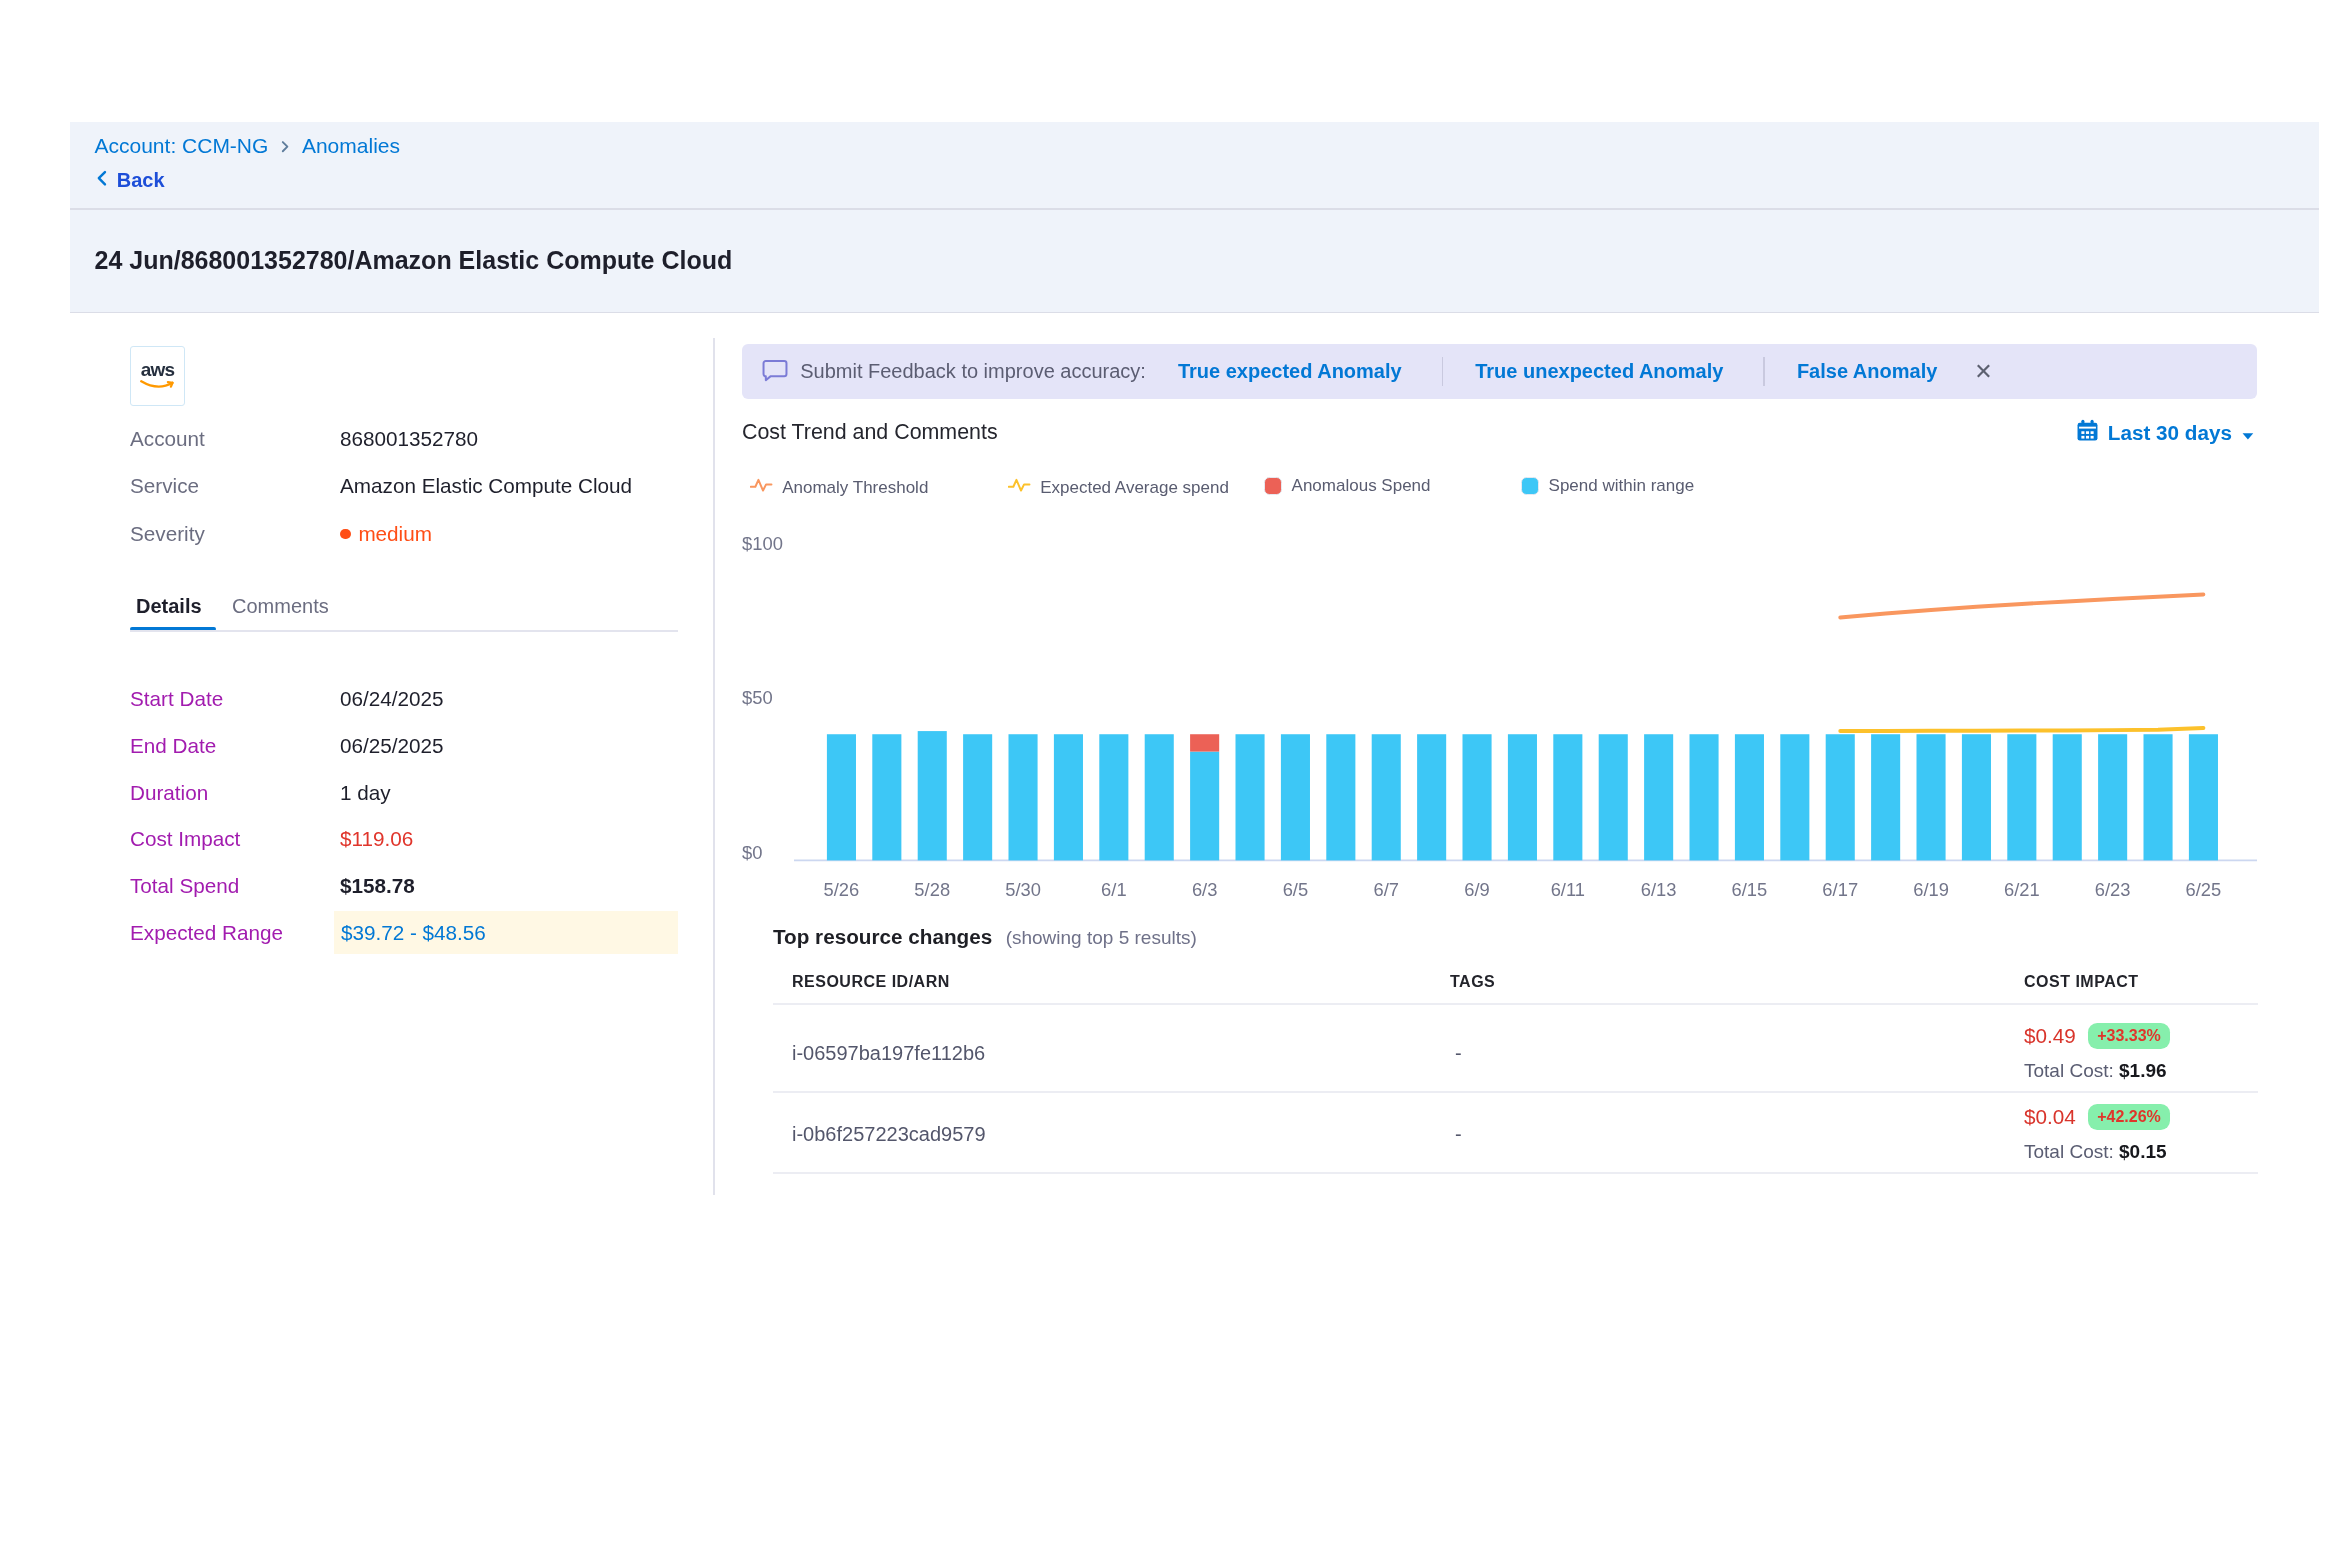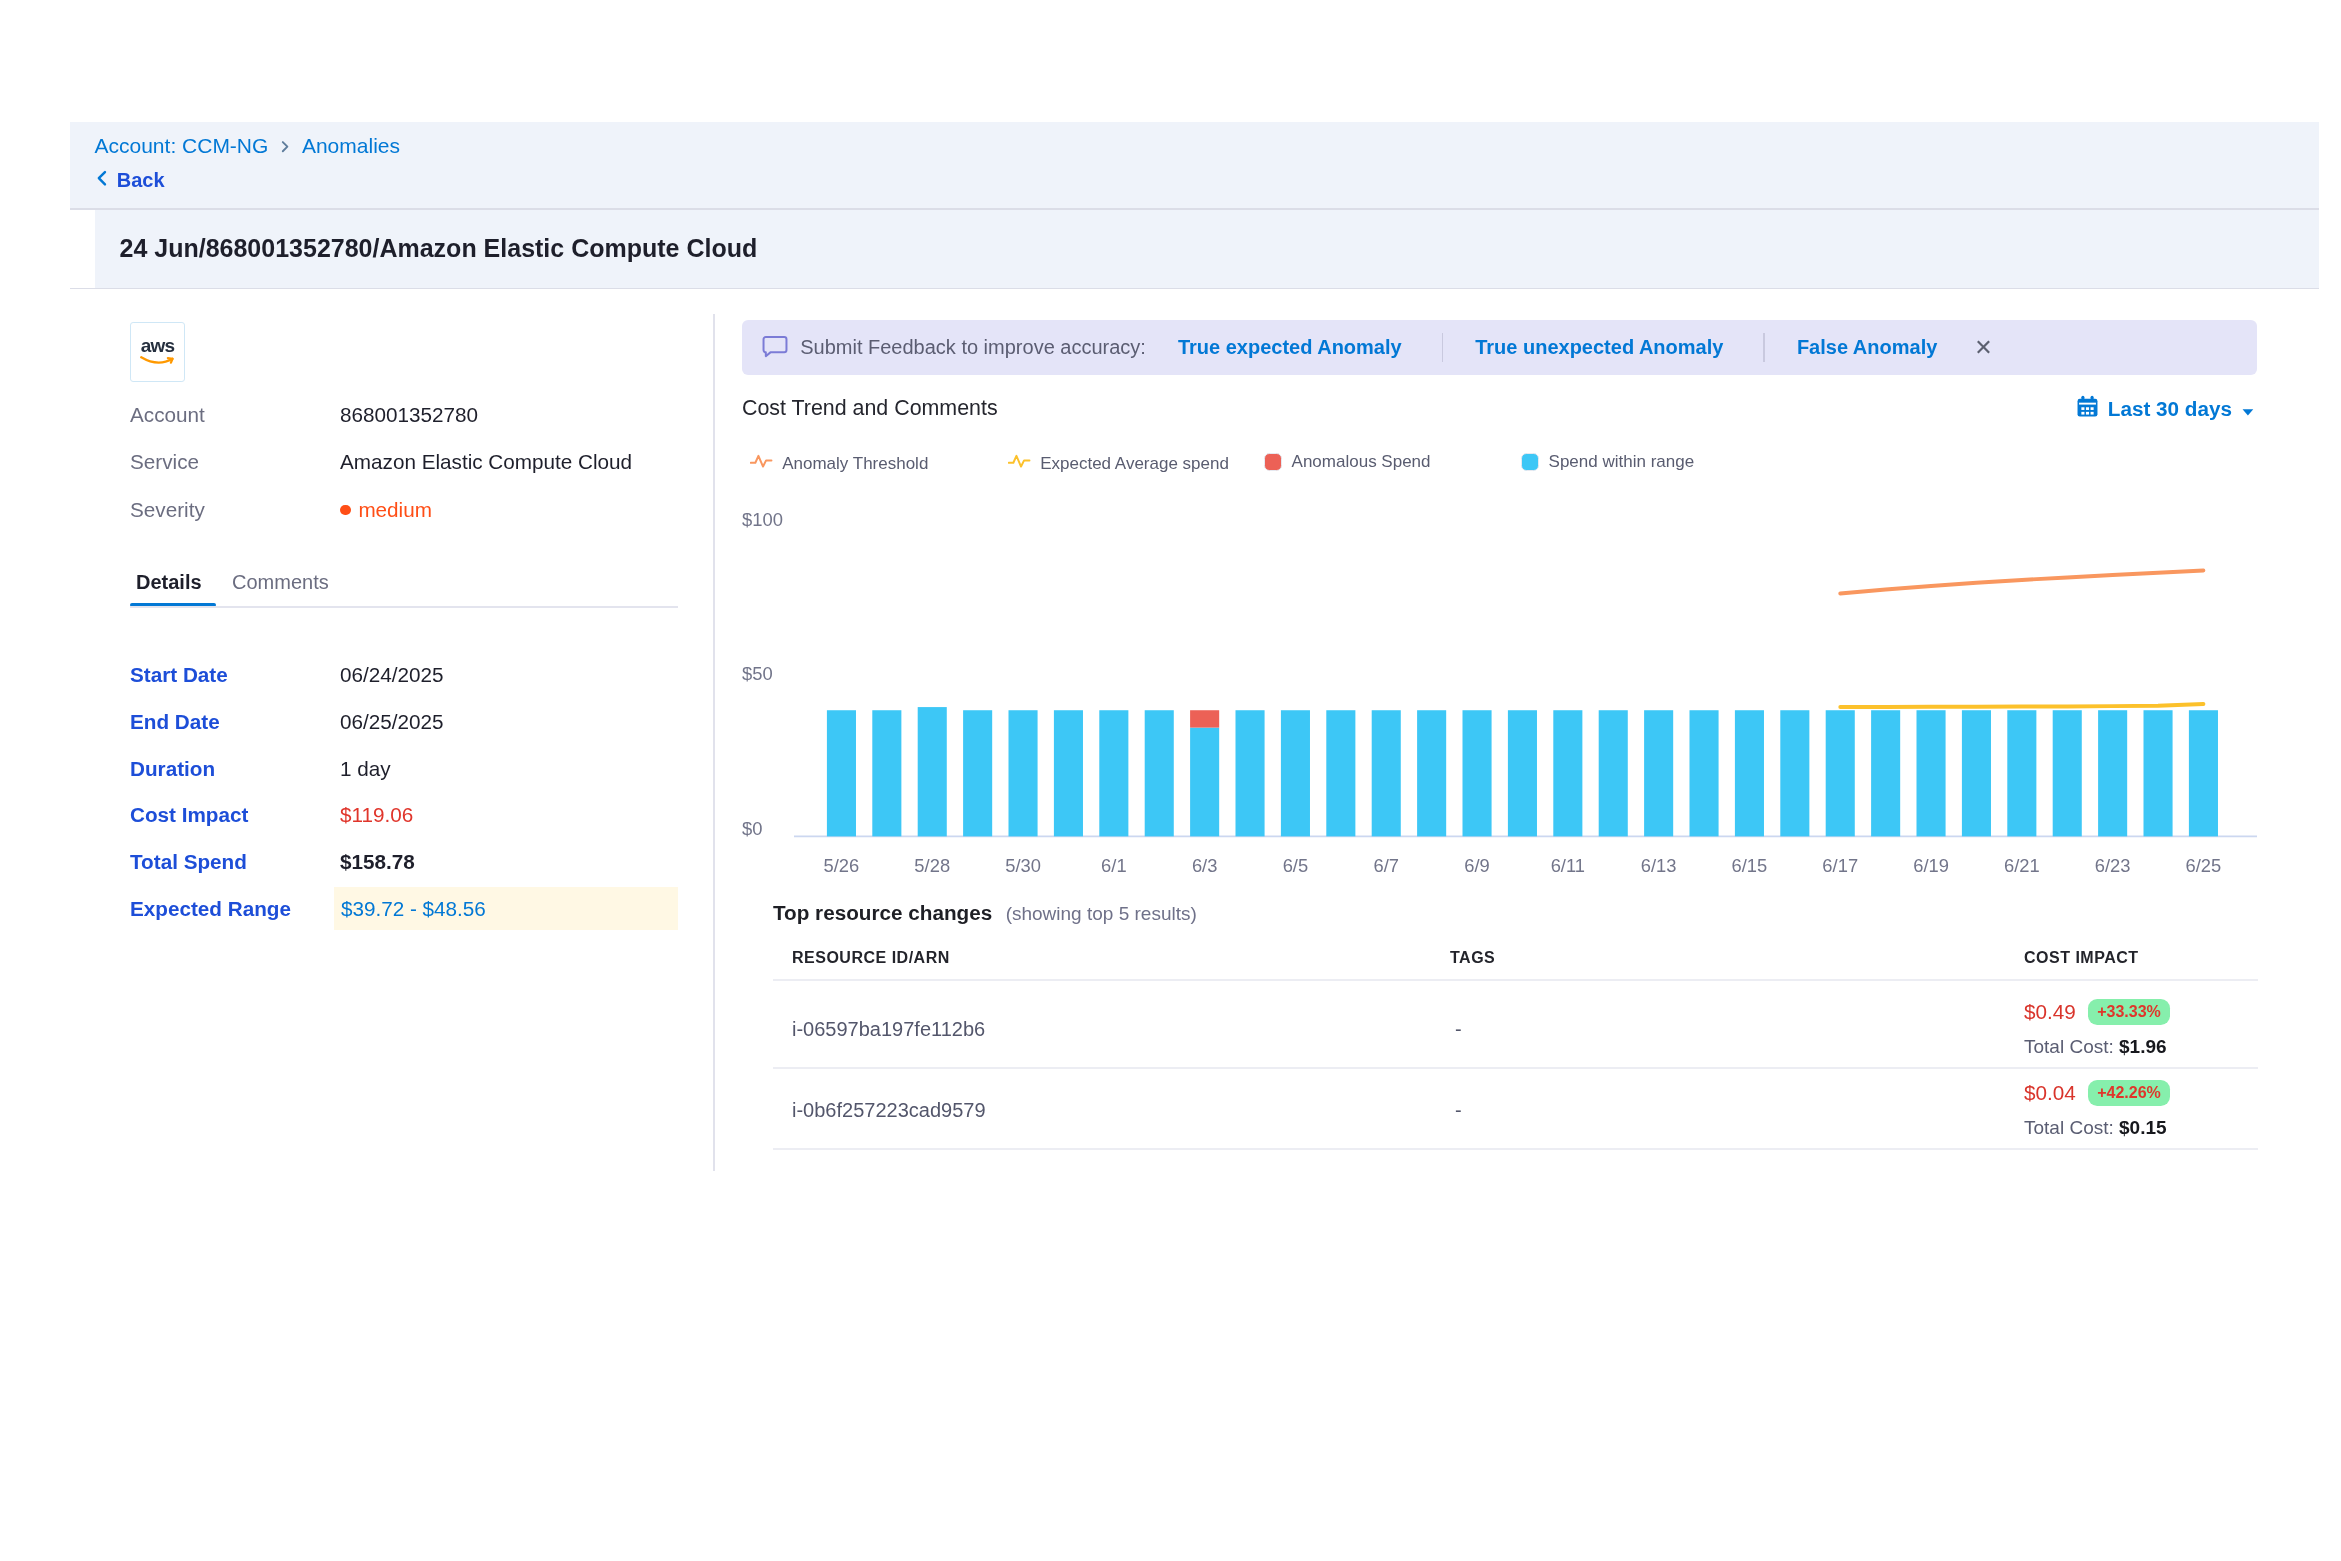--- a/index.html
+++ b/index.html
@@ -9,21 +9,21 @@
     font-family:"Liberation Sans", sans-serif; color:#1E1F2B;
   }
   .wrapper { position:absolute; left:70px; top:122px; width:2249px; }
   .band { background:#EFF3FA; }
   .breadcrumb-band { height:86px; padding:12.2px 0 0 24.5px; }
   .breadcrumb { display:flex; align-items:center; gap:10.7px; font-size:21px; }
   .crumb { color:#0278D5; text-decoration:none; cursor:pointer; }
   .crumb-sep svg { display:block; }
   .back-row { display:flex; align-items:center; gap:8.4px; margin:10.7px 0 0 0; color:#1d4ed8; font-weight:700; font-size:20px; cursor:pointer; width:99px; }
   .hdivider { height:1.5px; background:#DBDDE7; }
-  .title-band { height:78px; display:flex; align-items:center; padding-left:24.5px;margin-left:25px; }
+  .title-band { height:102px; display:flex; align-items:center; padding-left:24.5px; }
   .page-title { font-size:25px; font-weight:700; color:#1E1F2B; margin:0; }
 
   .main { position:relative; background:#ffffff; height:1264px; }
   .abs { position:absolute; }
 
   
   .aws-box { left:60px; top:33px; width:55px; height:60px; background:#fff; border:1.5px solid #CFE7F6; border-radius:3.1px;
              display:flex; flex-direction:column; align-items:center; justify-content:center; }
   .aws-text { font-size:19px; font-weight:700; letter-spacing:-0.8px; color:#252F3E; line-height:18.4px; }
   .resolve-btn { left:269px; top:34px; width:339px; height:44px; background:#fff; border:1.5px solid #2E9B3D; border-radius:6.1px;
@@ -31,21 +31,21 @@
                  color:#2E9B3D; font-size:20.7px; font-weight:700; font-family:inherit; }
   .frow-label { left:60px; font-size:20.7px; color:#6B6D80; }
   .frow-value { left:270px; font-size:20.7px; color:#1E1F2B; }
   .sev-wrap { left:270px; display:flex; align-items:center; gap:7.7px; }
   .sev-dot { width:10.7px; height:10.7px; border-radius:50%; }
   .tab { font-size:20px; cursor:pointer; }
   .tab-details { left:66px; top:282px; font-weight:700; color:#1E1F2B; }
   .tab-comments { left:162px; top:282px; color:#6B6D80; }
   .tab-underline { left:60px; top:314px; width:86px; height:3.8px; background:#0278D5; border-radius:2.3px; }
   .tab-divider { left:60px; top:317px; width:548px; height:1.5px; background:#E3E4EE; }
-  .detail-label { left:60px; font-size:20.7px; color:#1d4ed8;font-weight:bold; }
+  .detail-label { left:60px; font-size:20.7px; color:#a21caf; }
   .detail-value { left:270px; font-size:20.7px; color:#1E1F2B; }
   .v-red { color:#E0352B; }
   .v-bold { font-weight:700; }
   .range-pill { left:264px; width:344px; height:43px; display:flex; align-items:center; padding-left:6.9px;
                 font-size:20.7px; font-weight:400; }
   .vdivider { left:643px; top:25px; width:1.5px; height:857px; background:#E1E2EC; }
 
   
   .feedback-bar { left:672px; top:31px; width:1515px; height:55px; background:#E4E4F8; border-radius:6.1px;
                   display:flex; align-items:center; padding:0 20px; }

